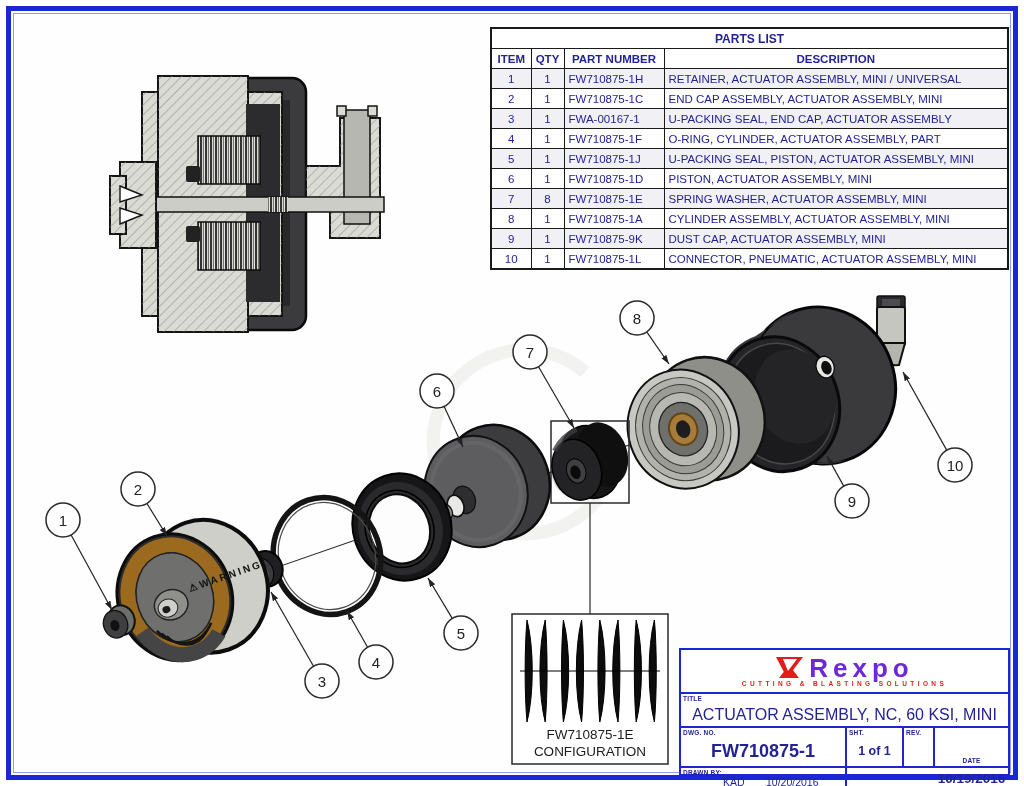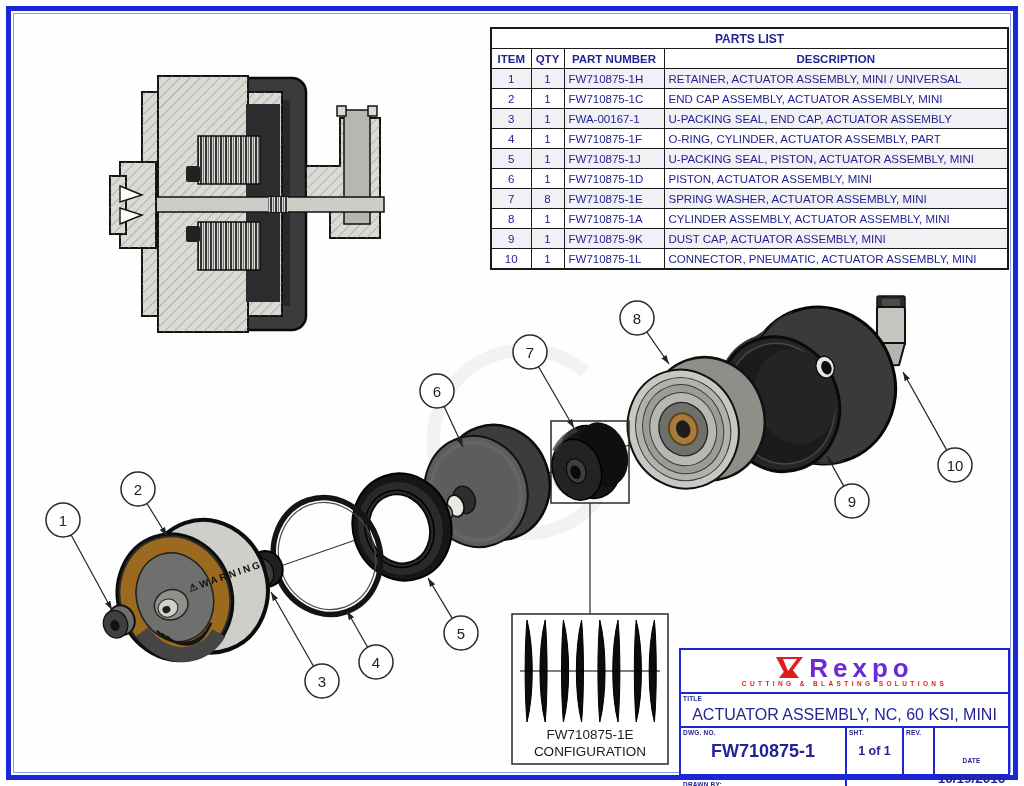--- a/index.html
+++ b/index.html
@@ -27,21 +27,21 @@
   .tblock{position:absolute;left:679px;top:648px;width:331px;height:128px;background:#fff;
           border:2px solid #1b27d4;box-sizing:border-box;color:#232394;}
   .tb-row{border-bottom:2px solid #1b27d4;position:relative;box-sizing:border-box;}
   .tb-logo{height:44px;display:flex;flex-direction:column;align-items:center;justify-content:center;}
   .logo-line{display:flex;align-items:center;gap:4px;}
   .logo-text{color:#6d28d9;font-weight:700;font-size:26px;letter-spacing:5px;line-height:24px;text-align:right;}
   .logo-tag{color:#e01d1d;font-size:6.5px;letter-spacing:3.4px;font-weight:700;margin-top:0px;}
   .tb-title{height:34px;}
   .tb-lbl{position:absolute;left:2px;top:1px;font-size:6.5px;font-weight:700;color:#232394;letter-spacing:.2px;}
   .tb-title .val{position:absolute;left:0;right:0;top:12px;text-align:center;font-weight:400;font-size:16px;}
-  .tb-mid{height:52px;display:flex;}
+  .tb-mid{height:40px;display:flex;}
   .cell{position:relative;border-right:2px solid #1b27d4;box-sizing:border-box;height:100%;}
   .cell:last-child{border-right:none;margin-top:28px;}
   .c-dwg{width:166px;} .c-sht{width:57px;} .c-rev{width:31px;} .c-date{flex:1;}
   .c-dwg .val{position:absolute;left:0;right:0;top:13px;text-align:center;font-weight:700;font-size:18px;}
   .c-sht .val{position:absolute;left:0;right:0;top:16px;text-align:center;font-size:12.5px;font-weight:700;}
   .c-date .val{position:absolute;left:0;right:0;top:15px;text-align:center;font-size:13.5px;font-weight:700;}
   .tb-names{height:24px;display:flex;}
   .c-drawn{width:166px;} .c-appr{flex:1;}
   .nm{position:absolute;left:42px;top:8px;font-size:10.5px;}
   .dt{position:absolute;left:85px;top:8px;font-size:10.5px;}

